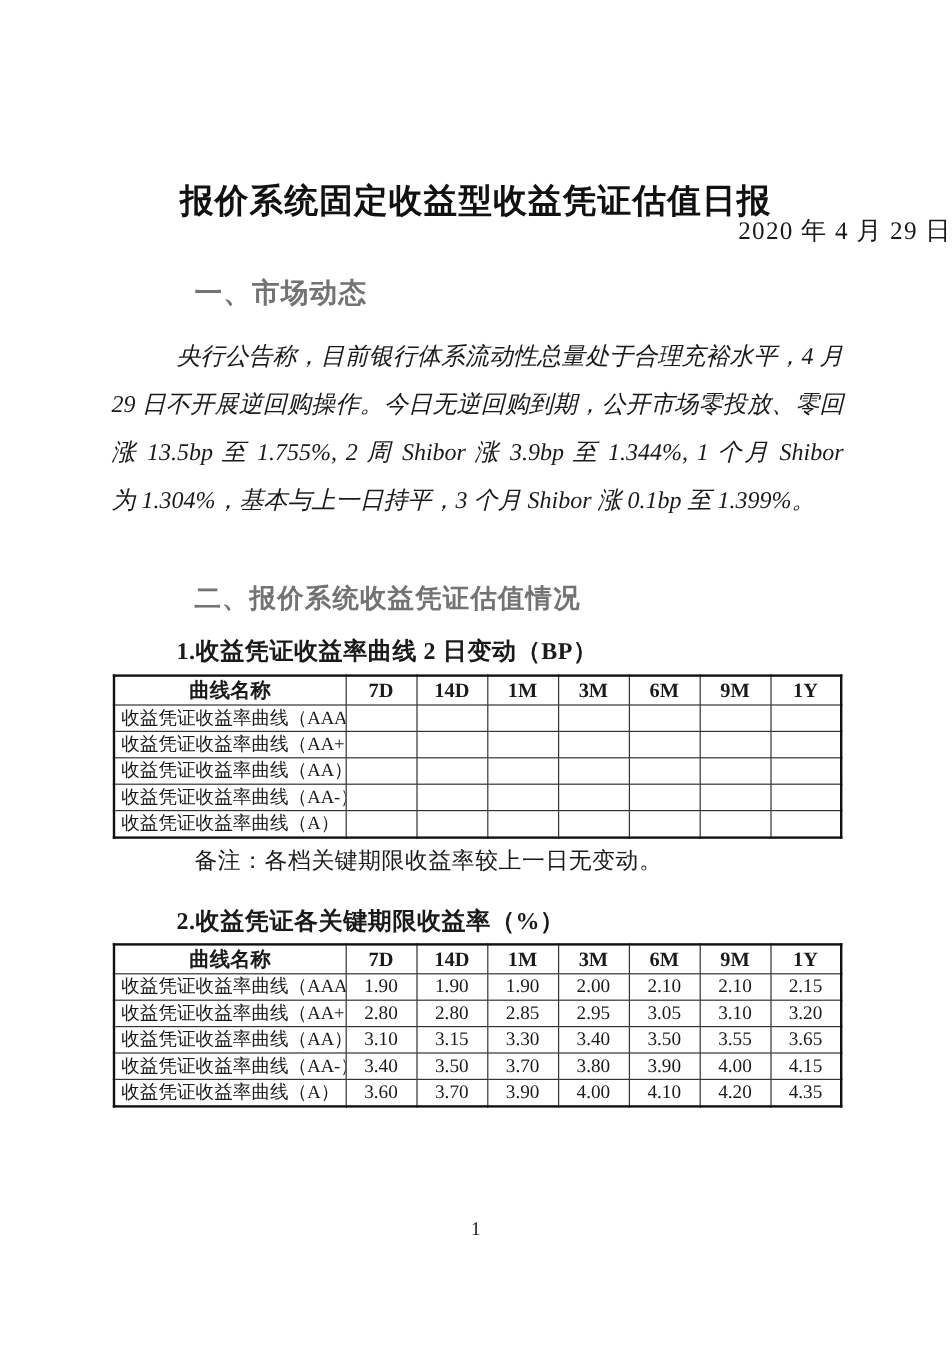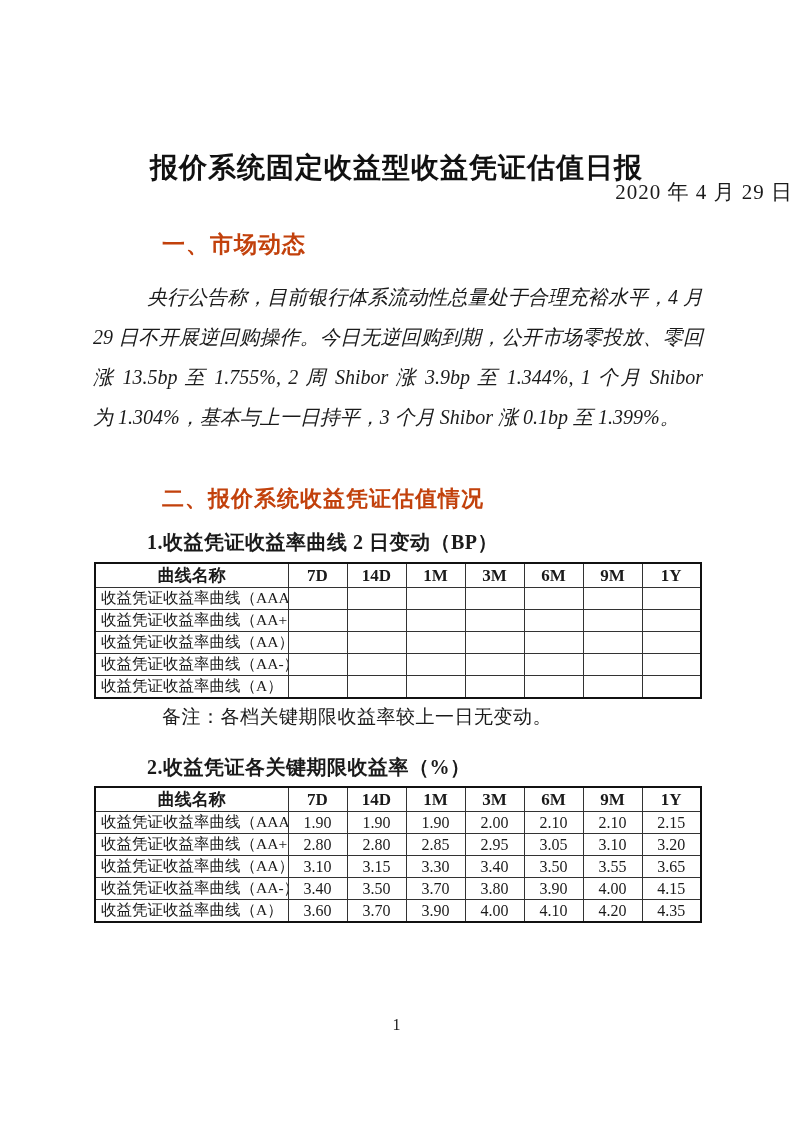--- a/index.html
+++ b/index.html
@@ -25,21 +25,21 @@
   }
   .doc-date {
     position: absolute; top: 178px; left: 0; width: 793px;
     text-align: right;
     font-size: 21px; letter-spacing: 1px;
   }
   .sec-heading {
     position: absolute; left: 162px;
     font-family: "Liberation Sans", sans-serif;
     font-weight: bold; font-size: 23px; letter-spacing: 1px;
-    color: #c2410c;
+    color: #737373;
   }
   .h1 { top: 229px; }
   .h2 { top: 484px; font-size: 22px; }
   .para {
     position: absolute; top: 277px; left: 93px; width: 610px;
     font-size: 20px; line-height: 40px;
   }
   .pline { height: 40px; white-space: nowrap; font-style: italic; }
   .pjust { white-space: normal; text-align: justify; text-align-last: justify; }
   .pline-first { text-indent: 54px; }

